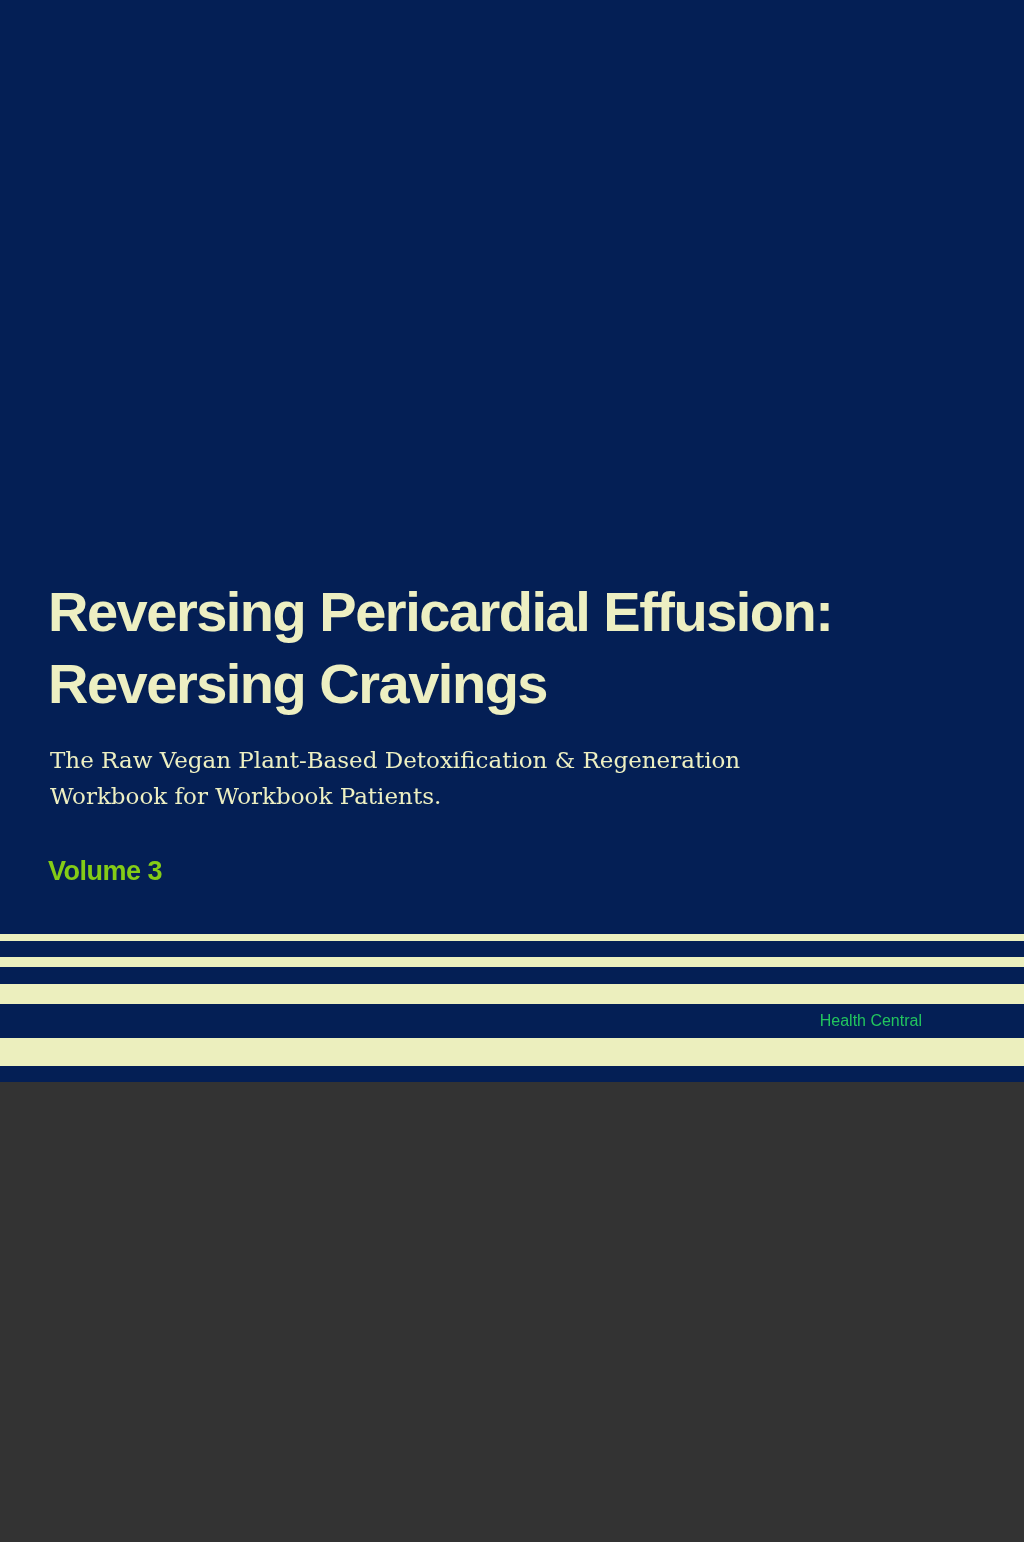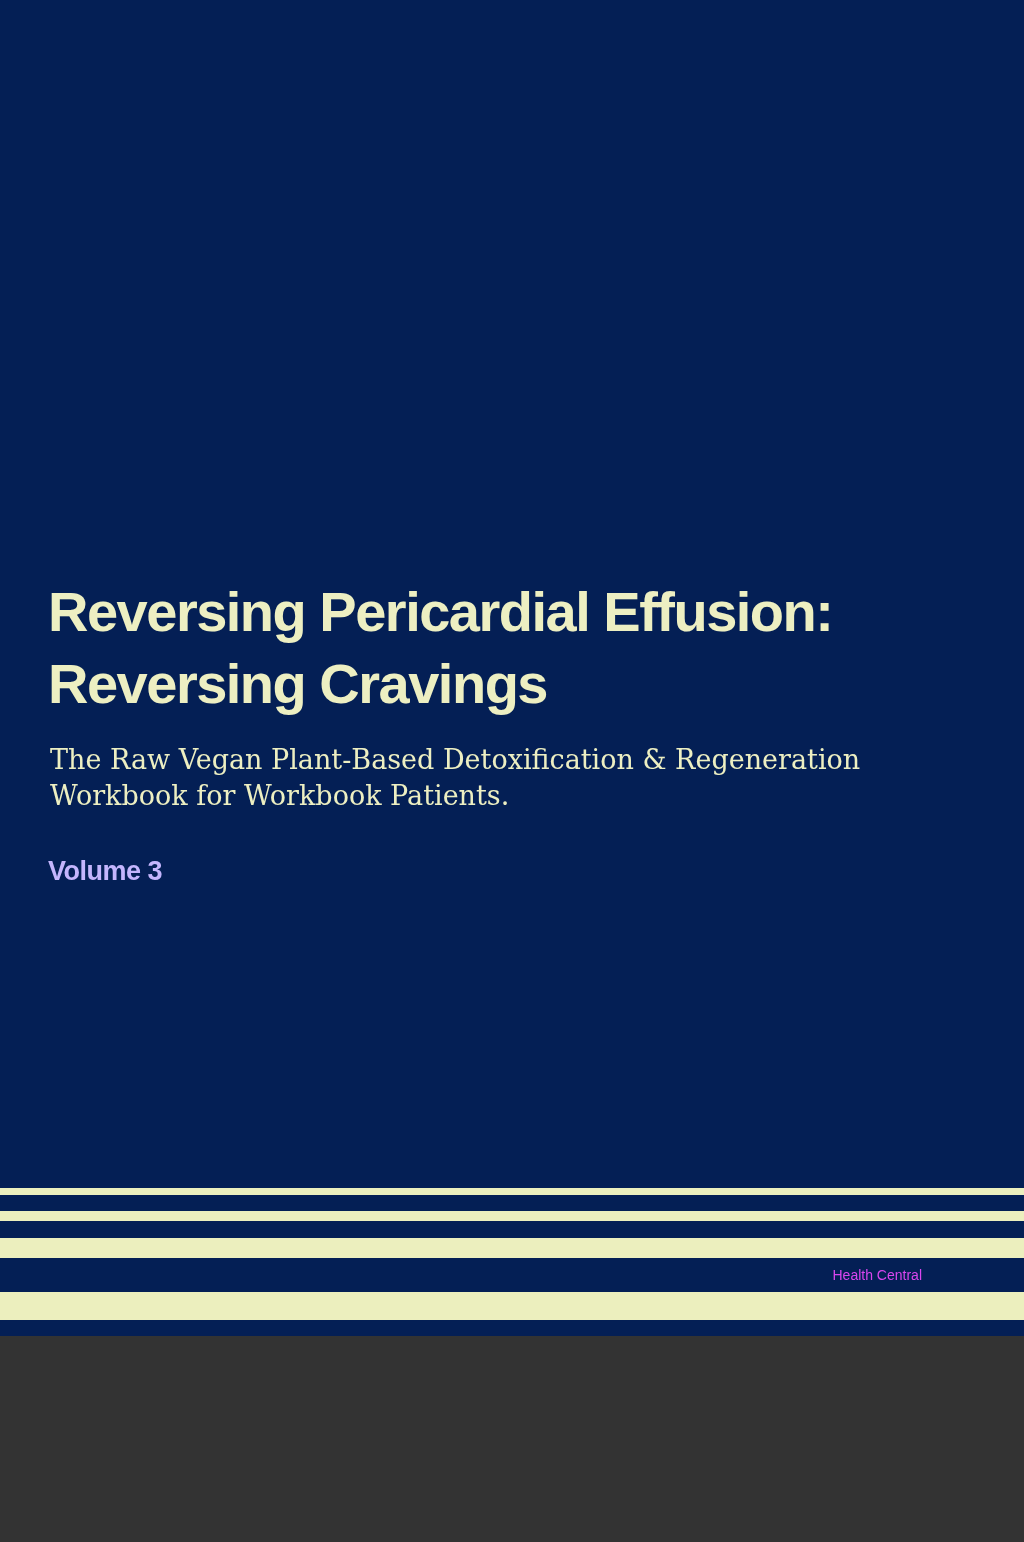--- a/index.html
+++ b/index.html
@@ -3,21 +3,21 @@
 <meta charset="utf-8">
 <style>
   html, body {
     margin: 0;
     padding: 0;
     background: #333;
   }
   .cover {
     position: relative;
     width: 1024px;
-    height: 1336px;
+    height: 1082px;
     background: #041f55;
     overflow: hidden;
     font-family: "Liberation Sans", sans-serif;
   }
   .title {
     position: absolute;
     left: 48px;
     top: 576px;
     margin: 0;
     color: #edefc2;
@@ -29,30 +29,30 @@
   }
   .title .line { display: block; white-space: nowrap; }
   .subtitle {
     position: absolute;
     left: 50px;
     top: 742px;
     margin: 0;
     color: #edefc2;
     font-family: "DejaVu Serif", serif;
     font-weight: normal;
-    font-size: 27px;
+    font-size: 23px;
     line-height: 36px;
   }
   .subtitle .line { display: block; white-space: nowrap; }
   .volume {
     position: absolute;
     left: 48px;
     top: 856px;
     margin: 0;
-    color: #c4b5fd;
+    color: #84cc16;
     font-family: "Liberation Sans", sans-serif;
     font-weight: bold;
     font-size: 27px;
     line-height: 30px;
     letter-spacing: -0.5px;
   }
   .stripes {
     position: absolute;
     left: 0;
     right: 0;
@@ -68,23 +68,23 @@
   .g2 { height: 17px; }
   .s3 { height: 20px; }
   .band {
     height: 34px;
     background: #041f55;
     text-align: right;
   }
   .publisher {
     display: inline-block;
     padding-right: 102px;
-    color: #d946ef;
+    color: #22c55e;
     font-family: "Liberation Sans", sans-serif;
-    font-size: 14px;
+    font-size: 16px;
     line-height: 34px;
   }
   .s4 { height: 28px; }
   .g3 { height: 16px; }
 </style>
 </head>
 <body>
 
 <div class="cover">
 

